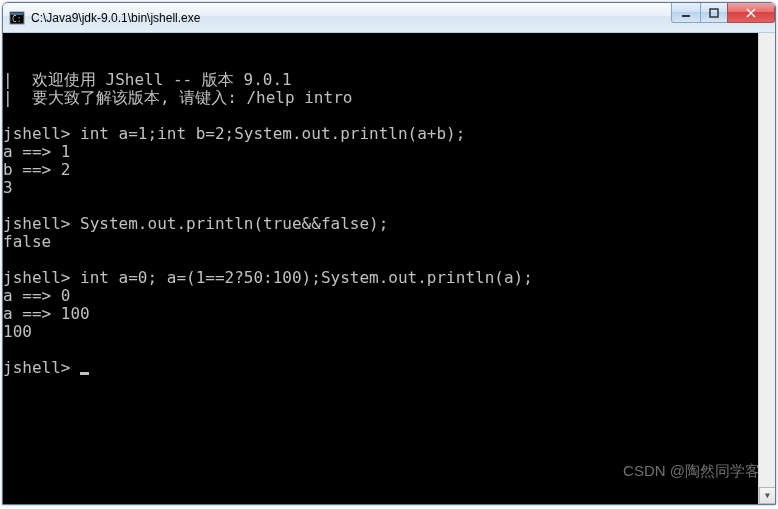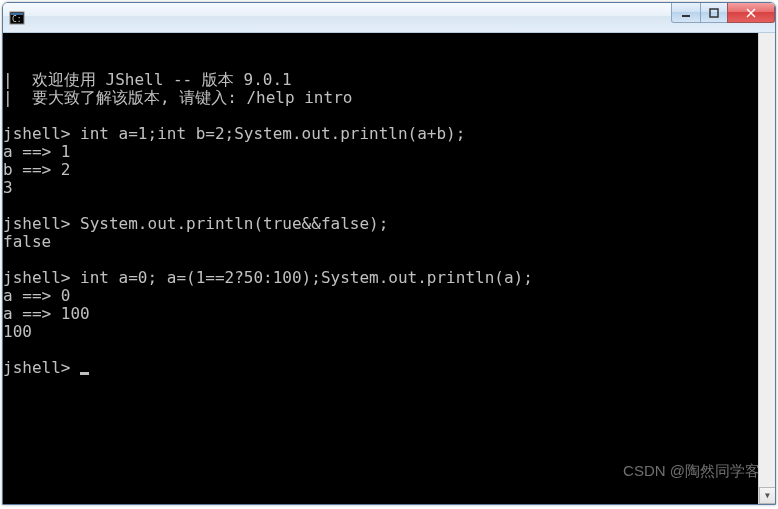--- a/index.html
+++ b/index.html
@@ -156,20 +156,21 @@
 
 <div class="window">
   <div class="titlebar">
     <span class="titlebar-icon">
       <svg viewBox="0 0 16 16">
         <rect x="1" y="2" width="14" height="12" fill="#000" stroke="#888" stroke-width="1"></rect>
         <rect x="2" y="3" width="12" height="2" fill="#3a6ea5"></rect>
         <text x="3" y="12" font-size="8" fill="#ccc" font-family="monospace">C:</text>
       </svg>
     </span>
+    <span class="titlebar-text">C:\Java9\jdk-9.0.1\bin\jshell.exe</span>
     <div class="window-controls">
       <div class="win-btn min">
         <svg class="win-icon" width="10" height="10">
           <rect x="1" y="7" width="8" height="2" fill="#333"></rect>
         </svg>
       </div>
       <div class="win-btn max">
         <svg class="win-icon" width="10" height="10">
           <rect x="1" y="1" width="8" height="8" fill="none" stroke="#333" stroke-width="1.5"></rect>
         </svg>

